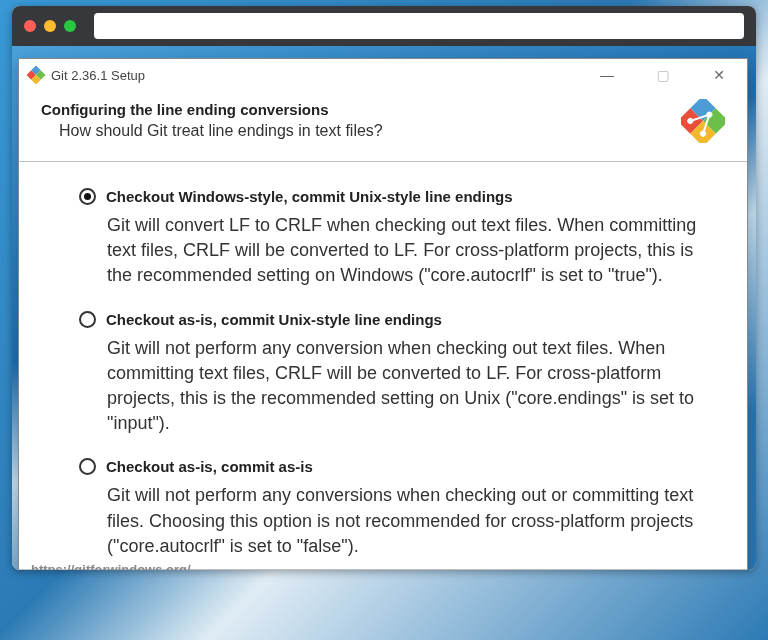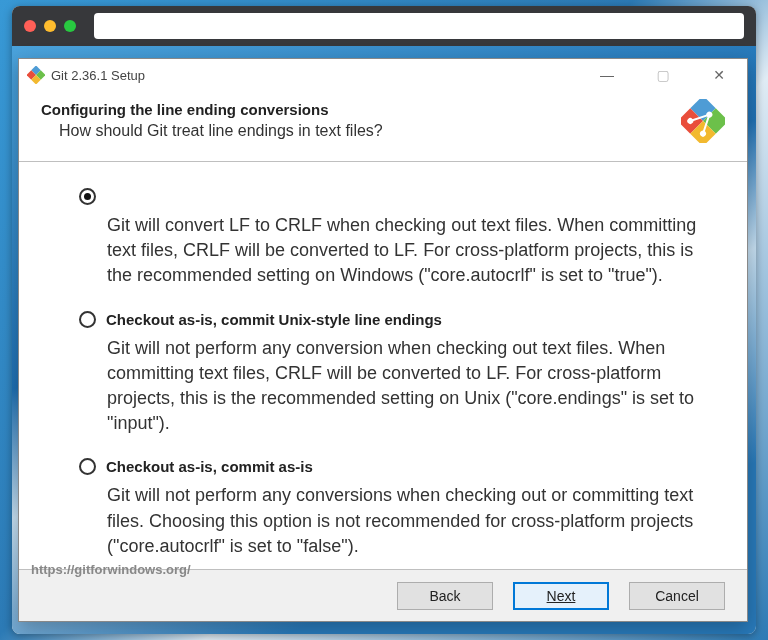--- a/index.html
+++ b/index.html
@@ -6,21 +6,21 @@
   html, body { margin: 0; padding: 0; font-family: "Segoe UI", Tahoma, sans-serif; }
   body {
     width: 768px;
     height: 640px;
     background: linear-gradient(135deg, #3899d6 0%, #2c7ab5 45%, #e0ecf5 60%, #2c7ab5 100%);
     overflow: hidden;
   }
 
   
   .chrome {
-    position: absolute; left: 12px; top: 6px; width: 744px; height: 628px;
+    position: absolute; left: 12px; top: 6px; width: 744px; height: 564px;
     background: #e5e5e5;
     border-radius: 8px;
     box-shadow: 0 2px 8px rgba(0,0,0,.35);
     overflow: hidden;
   }
   .chrome-titlebar {
     height: 40px; background: #37383b;
     display: flex; align-items: center; padding: 0 12px; gap: 8px;
   }
   .tl-dot { width: 12px; height: 12px; border-radius: 50%; }
@@ -160,20 +160,21 @@
           </g>
         </svg>
       </span>
     </div>
 
     <div class="body">
 
       <div class="option">
         <div class="opt-head">
           <span class="radio checked"></span>
+          <span class="opt-label">Checkout Windows-style, commit Unix-style line endings</span>
         </div>
         <div class="opt-desc">Git will convert LF to CRLF when checking out text files. When committing text files, CRLF will be converted to LF. For cross-platform projects, this is the recommended setting on Windows ("core.autocrlf" is set to "true").</div>
       </div>
 
       <div class="option">
         <div class="opt-head">
           <span class="radio"></span>
           <span class="opt-label">Checkout as-is, commit Unix-style line endings</span>
         </div>
         <div class="opt-desc">Git will not perform any conversion when checking out text files. When committing text files, CRLF will be converted to LF. For cross-platform projects, this is the recommended setting on Unix ("core.endings" is set to "input").</div>

